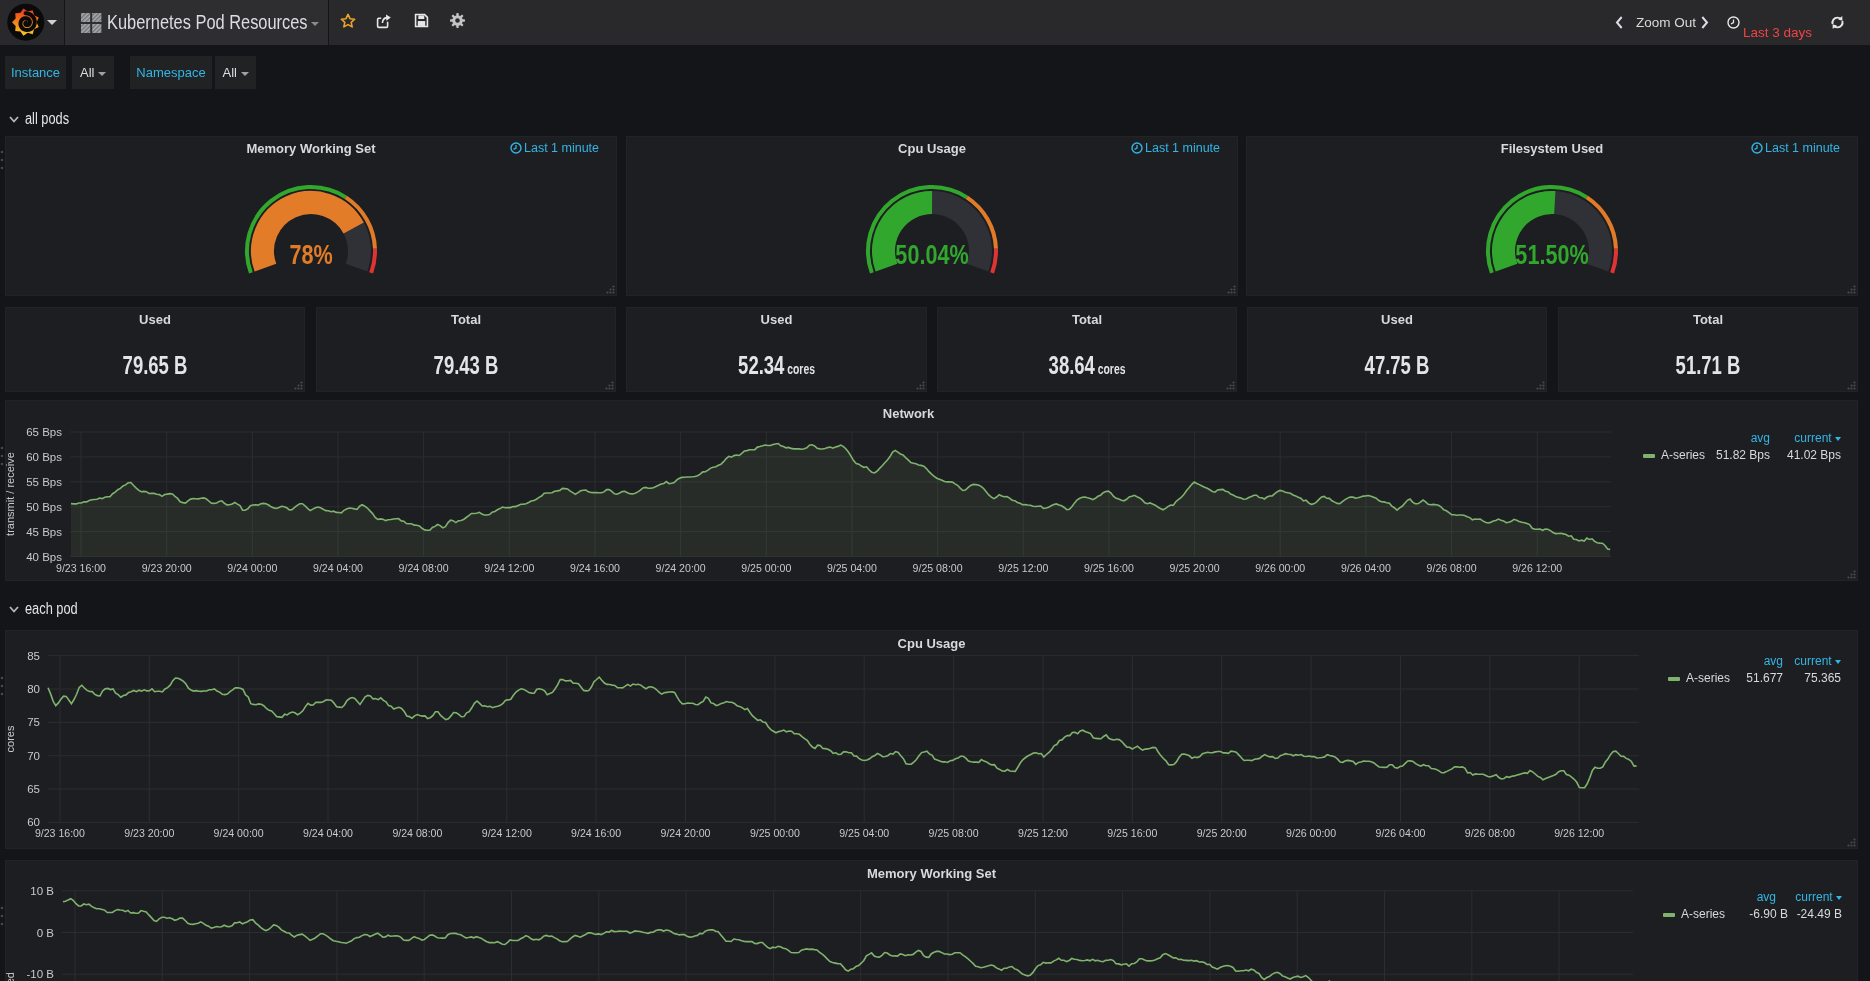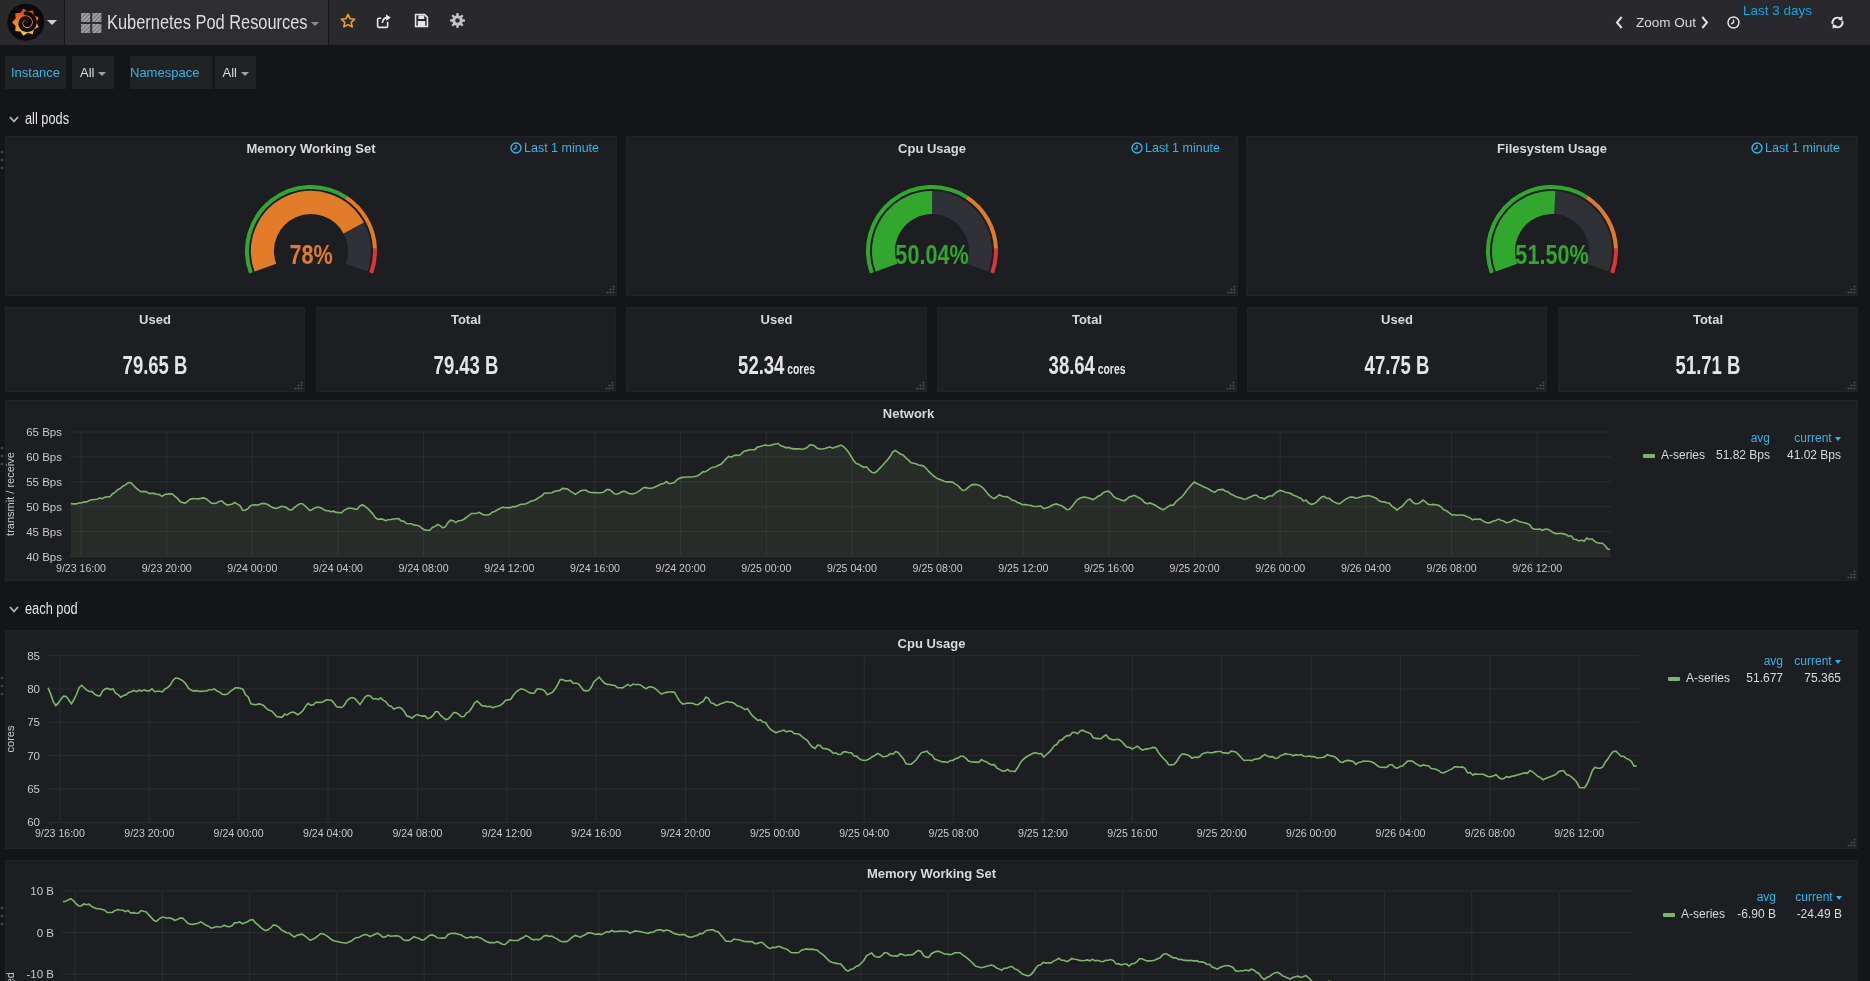--- a/index.html
+++ b/index.html
@@ -79,30 +79,30 @@
 <path d="M6.7,1 L2,6.5 L6.7,12" fill="none" stroke="#dcdde0" stroke-width="2"></path>
   </svg>
 <div class="abs" style="left:1636px;top:15px;font-size:13.5px;color:#d8d9da">Zoom Out</div>
 <svg class="abs" style="left:1701px;top:16px" width="8" height="13" viewBox="0 0 8 13">
 <path d="M1.3,1 L6,6.5 L1.3,12" fill="none" stroke="#dcdde0" stroke-width="2"></path>
   </svg>
 <svg style="position:absolute;left:1727px;top:16px" width="13.0" height="13.0">
     <circle cx="6.5" cy="6.5" r="5.5" stroke="#e6e7e8" stroke-width="1.4" fill="none"></circle>
     <path d="M6.5,3.5 L6.5,6.7 L4.0,7.9" stroke="#e6e7e8" stroke-width="1.3" fill="none"></path>
   </svg>
-<div class="abs" style="left:1743px;top:3px;font-size:13.5px;color:#0ea5e9">Last 3 days</div>
+<div class="abs" style="left:1743px;top:25px;font-size:13.5px;color:#ef4444">Last 3 days</div>
 <svg class="abs" style="left:1830px;top:15px" width="15" height="15" viewBox="0 0 17 17">
 <path d="M3,10.2 A5.6,5.6 0 0,1 8.5,3 A5.6,5.6 0 0,1 12.6,4.8" fill="none" stroke="#e6e7e8" stroke-width="2.2"></path>
 <path d="M13.9,1 L14.1,6.6 L9.2,5.2 Z" fill="#e6e7e8"></path>
 <path d="M14,6.8 A5.6,5.6 0 0,1 8.5,14 A5.6,5.6 0 0,1 4.4,12.2" fill="none" stroke="#e6e7e8" stroke-width="2.2"></path>
 <path d="M3.1,16 L2.9,10.4 L7.8,11.8 Z" fill="#e6e7e8"></path>
   </svg>
 <div class="abs" style="left:5px;top:56px;width:61px;height:33px;background:#202224;text-align:center;line-height:33px;font-size:13px;color:#33b5e5">Instance</div>
 <div class="abs" style="left:72px;top:56px;width:42px;height:33px;background:#202224;text-align:center;line-height:33px;font-size:13px;color:#dcdde0">All <span class="caret" style="border-top-color:#9fa1a4"></span></div>
-<div class="abs" style="left:130px;top:56px;width:82px;height:33px;background:#202224;line-height:33px;font-size:13px;color:#33b5e5">Namespace</div>
+<div class="abs" style="left:130px;top:56px;width:82px;height:33px;background:#202224;text-align:center;line-height:33px;font-size:13px;color:#33b5e5">Namespace</div>
 <div class="abs" style="left:215px;top:56px;width:41px;height:33px;background:#202224;text-align:center;line-height:33px;font-size:13px;color:#dcdde0">All <span class="caret" style="border-top-color:#9fa1a4"></span></div>
 <svg class="abs" style="left:8px;top:113px" width="12" height="12" viewBox="0 0 12 12">
     <path d="M2,4 L6,8.5 L10,4" fill="none" stroke="#b5b6b8" stroke-width="1.8"></path>
   </svg>
 <div class="rowhdr" style="left:25px;top:110px">all pods</div>
 <svg class="abs" style="left:8px;top:603px" width="12" height="12" viewBox="0 0 12 12">
     <path d="M2,4 L6,8.5 L10,4" fill="none" stroke="#b5b6b8" stroke-width="1.8"></path>
   </svg>
 <div class="rowhdr" style="left:25px;top:600px">each pod</div>
 <div class="panel" style="left:5px;top:136px;width:612px;height:160px"></div>
@@ -149,21 +149,21 @@
     <g fill="#4a4b4e">
       <circle cx="7.5" cy="1.5" r="1.1"></circle>
       <circle cx="7.5" cy="4.5" r="1.1"></circle>
       <circle cx="4.5" cy="4.5" r="1.1"></circle>
       <circle cx="7.5" cy="7.5" r="1.1"></circle>
       <circle cx="4.5" cy="7.5" r="1.1"></circle>
       <circle cx="1.5" cy="7.5" r="1.1"></circle>
     </g>
   </svg>
 <div class="panel" style="left:1246px;top:136px;width:612px;height:160px"></div>
-<div class="ptitle" style="left:1246px;top:141px;width:612px">Filesystem Usage</div>
+<div class="ptitle" style="left:1246px;top:141px;width:612px">Filesystem Used</div>
 <svg style="position:absolute;left:1751px;top:142px" width="12" height="12">
     <circle cx="6" cy="6" r="5" stroke="#33b5e5" stroke-width="1.4" fill="none"></circle>
     <path d="M6,3 L6,6.2 L3.5,7.4" stroke="#33b5e5" stroke-width="1.3" fill="none"></path>
   </svg>
 <div class="blink" style="left:1765px;top:141px;font-size:12.5px">Last 1 minute</div>
 <svg style="position:absolute;left:1472.0px;top:171px" width="160" height="112" viewBox="0 0 160 112">
     <path d="M34.42,96.59 A48.5,48.5 0 1 1 125.58,96.59" stroke="#2f3136" stroke-width="23" fill="none"></path>
     <path d="M34.42,96.59 A48.5,48.5 0 0 1 82.79,31.58" stroke="rgba(50,172,45,0.97)" stroke-width="23" fill="none"></path>
     <path d="M19.86,101.89 A64,64 0 0 1 114.86,26.33" stroke="rgba(50,172,45,0.97)" stroke-width="4" fill="none"></path>
     <path d="M114.86,26.33 A64,64 0 0 1 143.96,77.77" stroke="rgba(237,129,40,0.95)" stroke-width="4" fill="none"></path>
@@ -426,21 +426,21 @@
     <text x="54" y="76.5" font-size="11.5" fill="#c8c9ca" text-anchor="end">0 B</text>
     <line x1="62" y1="114.2" x2="1633" y2="114.2" stroke="#2c2d2f" stroke-width="1"></line>
     <text x="54" y="118.2" font-size="11.5" fill="#c8c9ca" text-anchor="end">-10 B</text>
     <path d="M63.0,41.8 L65.6,41.2 L68.2,39.9 L70.8,38.7 L73.4,40.5 L76.0,43.7 L78.6,45.9 L81.2,46.0 L83.8,44.0 L86.4,44.7 L89.0,44.1 L91.6,46.4 L94.2,47.7 L96.8,48.7 L99.4,48.7 L102.0,49.4 L104.6,50.1 L107.2,52.5 L109.8,52.5 L112.4,52.5 L115.0,50.6 L117.6,49.6 L120.2,50.0 L122.8,50.3 L125.4,51.7 L128.0,50.4 L130.6,53.0 L133.2,52.6 L135.8,53.2 L138.4,53.2 L141.0,50.6 L143.6,51.3 L146.2,51.9 L148.8,54.9 L151.4,57.6 L154.0,60.5 L156.6,61.4 L159.2,58.8 L161.8,57.2 L164.4,57.3 L167.0,58.2 L169.6,57.8 L172.2,58.8 L174.8,60.3 L177.4,59.4 L180.0,58.1 L182.6,58.1 L185.2,60.5 L187.8,63.3 L190.4,64.2 L193.0,64.4 L195.6,63.8 L198.2,63.3 L200.8,61.9 L203.4,63.3 L206.0,65.3 L208.6,66.2 L211.2,68.1 L213.8,67.4 L216.4,66.5 L219.0,67.0 L221.6,66.8 L224.2,65.2 L226.8,66.4 L229.4,66.7 L232.0,65.7 L234.6,62.9 L237.2,62.8 L239.8,62.0 L242.4,63.8 L245.0,62.7 L247.6,61.7 L250.2,59.9 L252.8,59.6 L255.4,62.8 L258.0,64.8 L260.6,67.3 L263.2,69.3 L265.8,70.6 L268.4,69.6 L271.0,67.5 L273.6,64.9 L276.2,65.6 L278.8,67.1 L281.4,69.9 L284.0,71.2 L286.6,72.7 L289.2,73.0 L291.8,75.4 L294.4,77.0 L297.0,75.2 L299.6,74.6 L302.2,74.1 L304.8,75.8 L307.4,78.0 L310.0,80.3 L312.6,79.2 L315.2,78.0 L317.8,76.0 L320.4,73.8 L323.0,73.8 L325.6,75.1 L328.2,76.8 L330.8,79.0 L333.4,80.7 L336.0,81.3 L338.6,81.8 L341.2,82.5 L343.8,82.7 L346.4,83.2 L349.0,81.9 L351.6,80.8 L354.2,78.6 L356.8,77.6 L359.4,77.2 L362.0,75.6 L364.6,74.6 L367.2,74.7 L369.8,76.5 L372.4,75.5 L375.0,74.2 L377.6,73.2 L380.2,75.0 L382.8,77.2 L385.4,76.9 L388.0,75.2 L390.6,76.2 L393.2,76.0 L395.8,75.9 L398.4,76.0 L401.0,77.4 L403.6,80.0 L406.2,80.4 L408.8,80.4 L411.4,78.6 L414.0,76.7 L416.6,77.7 L419.2,78.4 L421.8,80.1 L424.4,79.4 L427.0,77.4 L429.6,75.3 L432.2,74.9 L434.8,76.0 L437.4,77.8 L440.0,78.0 L442.6,78.1 L445.2,77.9 L447.8,74.7 L450.4,73.5 L453.0,73.4 L455.6,73.4 L458.2,74.2 L460.8,74.8 L463.4,76.4 L466.0,77.9 L468.6,77.5 L471.2,76.9 L473.8,77.8 L476.4,76.7 L479.0,77.6 L481.6,78.4 L484.2,80.3 L486.8,81.8 L489.4,82.6 L492.0,82.5 L494.6,82.8 L497.2,81.7 L499.8,82.8 L502.4,84.2 L505.0,84.5 L507.6,82.3 L510.2,79.9 L512.8,80.5 L515.4,80.5 L518.0,80.4 L520.6,78.8 L523.2,77.6 L525.8,75.7 L528.4,76.6 L531.0,78.7 L533.6,79.8 L536.2,79.3 L538.8,79.8 L541.4,78.4 L544.0,75.9 L546.6,75.4 L549.2,76.4 L551.8,76.0 L554.4,77.6 L557.0,78.9 L559.6,80.7 L562.2,81.8 L564.8,81.6 L567.4,81.5 L570.0,79.2 L572.6,77.0 L575.2,75.4 L577.8,76.3 L580.4,77.2 L583.0,75.8 L585.6,74.5 L588.2,72.9 L590.8,72.7 L593.4,73.7 L596.0,74.4 L598.6,73.9 L601.2,74.6 L603.8,73.4 L606.4,71.8 L609.0,72.1 L611.6,70.5 L614.2,71.6 L616.8,71.5 L619.4,71.1 L622.0,71.2 L624.6,71.3 L627.2,71.3 L629.8,73.0 L632.4,72.2 L635.0,70.9 L637.6,71.2 L640.2,71.5 L642.8,72.2 L645.4,72.8 L648.0,73.3 L650.6,72.4 L653.2,72.2 L655.8,70.6 L658.4,69.9 L661.0,69.9 L663.6,71.1 L666.2,70.0 L668.8,70.4 L671.4,71.8 L674.0,73.6 L676.6,74.1 L679.2,74.9 L681.8,74.5 L684.4,74.6 L687.0,76.2 L689.6,77.1 L692.2,77.0 L694.8,75.9 L697.4,75.4 L700.0,73.4 L702.6,73.7 L705.2,71.1 L707.8,70.3 L710.4,69.8 L713.0,69.9 L715.6,71.3 L718.2,71.8 L720.8,74.9 L723.4,78.0 L726.0,81.3 L728.6,81.2 L731.2,81.5 L733.8,79.0 L736.4,79.5 L739.0,79.8 L741.6,80.8 L744.2,81.4 L746.8,81.6 L749.4,81.6 L752.0,81.5 L754.6,83.5 L757.2,83.6 L759.8,82.5 L762.4,82.5 L765.0,85.0 L767.6,87.4 L770.2,88.6 L772.8,87.2 L775.4,87.7 L778.0,86.4 L780.6,86.7 L783.2,88.2 L785.8,88.7 L788.4,90.4 L791.0,92.5 L793.6,92.7 L796.2,92.7 L798.8,92.5 L801.4,90.2 L804.0,89.5 L806.6,88.9 L809.2,89.4 L811.8,89.1 L814.4,89.6 L817.0,90.0 L819.6,92.3 L822.2,94.2 L824.8,96.4 L827.4,99.1 L830.0,101.6 L832.6,102.6 L835.2,103.1 L837.8,103.6 L840.4,103.8 L843.0,106.6 L845.6,109.8 L848.2,111.1 L850.8,109.3 L853.4,108.7 L856.0,106.5 L858.6,105.5 L861.2,103.2 L863.8,100.5 L866.4,95.8 L869.0,94.4 L871.6,92.9 L874.2,96.0 L876.8,97.0 L879.4,97.1 L882.0,95.3 L884.6,92.5 L887.2,93.0 L889.8,95.0 L892.4,96.0 L895.0,95.9 L897.6,96.1 L900.2,93.9 L902.8,94.5 L905.4,95.7 L908.0,94.8 L910.6,95.0 L913.2,94.4 L915.8,92.1 L918.4,90.4 L921.0,91.5 L923.6,95.6 L926.2,97.1 L928.8,97.3 L931.4,93.7 L934.0,92.2 L936.6,91.4 L939.2,91.4 L941.8,92.6 L944.4,94.0 L947.0,94.0 L949.6,94.6 L952.2,94.2 L954.8,92.8 L957.4,92.7 L960.0,92.7 L962.6,94.8 L965.2,96.6 L967.8,98.7 L970.4,101.0 L973.0,103.4 L975.6,106.2 L978.2,106.8 L980.8,107.7 L983.4,107.3 L986.0,106.4 L988.6,105.8 L991.2,105.0 L993.8,105.8 L996.4,107.9 L999.0,108.9 L1001.6,110.2 L1004.2,108.2 L1006.8,108.2 L1009.4,106.9 L1012.0,106.5 L1014.6,108.9 L1017.2,109.7 L1019.8,111.8 L1022.4,114.1 L1025.0,115.0 L1027.6,115.8 L1030.2,115.2 L1032.8,112.7 L1035.4,108.8 L1038.0,105.6 L1040.6,104.8 L1043.2,102.3 L1045.8,103.1 L1048.4,102.8 L1051.0,102.9 L1053.6,101.1 L1056.2,99.9 L1058.8,98.3 L1061.4,100.3 L1064.0,100.3 L1066.6,101.6 L1069.2,100.5 L1071.8,98.5 L1074.4,99.3 L1077.0,99.5 L1079.6,100.4 L1082.2,100.8 L1084.8,100.5 L1087.4,99.9 L1090.0,100.8 L1092.6,99.4 L1095.2,100.8 L1097.8,100.3 L1100.4,101.2 L1103.0,101.7 L1105.6,100.4 L1108.2,100.3 L1110.8,99.5 L1113.4,100.6 L1116.0,103.8 L1118.6,103.9 L1121.2,104.8 L1123.8,104.2 L1126.4,103.8 L1129.0,106.1 L1131.6,103.7 L1134.2,103.5 L1136.8,102.0 L1139.4,98.7 L1142.0,98.7 L1144.6,99.9 L1147.2,100.9 L1149.8,100.9 L1152.4,100.7 L1155.0,99.9 L1157.6,98.8 L1160.2,97.8 L1162.8,94.7 L1165.4,93.6 L1168.0,94.7 L1170.6,96.3 L1173.2,97.9 L1175.8,97.7 L1178.4,99.5 L1181.0,99.2 L1183.6,100.2 L1186.2,100.4 L1188.8,100.6 L1191.4,100.3 L1194.0,101.1 L1196.6,100.7 L1199.2,102.0 L1201.8,101.9 L1204.4,102.5 L1207.0,104.5 L1209.6,104.3 L1212.2,107.0 L1214.8,108.0 L1217.4,109.2 L1220.0,107.5 L1222.6,106.5 L1225.2,105.7 L1227.8,105.5 L1230.4,106.2 L1233.0,107.4 L1235.6,110.9 L1238.2,111.3 L1240.8,110.7 L1243.4,110.8 L1246.0,110.1 L1248.6,110.8 L1251.2,109.2 L1253.8,109.9 L1256.4,112.3 L1259.0,113.5 L1261.6,117.4 L1264.2,119.5 L1266.8,117.5 L1269.4,116.6 L1272.0,114.3 L1274.6,112.9 L1277.2,112.3 L1279.8,113.4 L1282.4,115.9 L1285.0,116.8 L1287.6,118.0 L1290.2,119.0 L1292.8,117.6 L1295.4,116.8 L1298.0,116.2 L1300.6,117.4 L1303.2,116.7 L1305.8,115.6 L1308.4,117.5 L1311.0,120.3 L1313.6,123.1 L1316.2,125.6 L1318.8,126.9 L1321.4,128.0 L1324.0,126.3 L1326.6,123.6 L1329.2,121.1 L1331.8,122.9 L1334.4,125.5 L1337.0,127.9 L1339.6,130.8 L1342.2,132.4 L1344.8,132.2 L1347.4,130.8 L1350.0,131.6 L1352.6,133.6 L1355.2,136.1 L1357.8,135.9 L1360.4,137.1 L1363.0,136.4 L1365.6,136.9 L1368.2,137.8 L1370.8,139.4 L1373.4,139.0 L1376.0,139.1 L1378.6,139.7 L1381.2,137.6 L1383.8,138.2 L1386.4,139.4 L1389.0,141.6 L1391.6,141.8 L1394.2,145.6 L1396.8,145.5 L1399.4,146.7 L1402.0,145.1 L1404.6,145.1 L1407.2,146.3 L1409.8,144.6 L1412.4,141.1 L1415.0,140.8 L1417.6,142.3 L1420.2,146.1 L1422.8,148.1 L1425.4,150.1 L1428.0,149.0 L1430.6,149.7 L1433.2,148.9 L1435.8,148.4 L1438.4,151.3 L1441.0,154.0 L1443.6,155.8 L1446.2,156.9 L1448.8,156.7 L1451.4,155.5 L1454.0,154.5 L1456.6,153.6 L1459.2,153.6 L1461.8,152.2 L1464.4,153.6 L1467.0,154.5 L1469.6,155.1 L1472.2,155.5 L1474.8,157.0 L1477.4,158.4 L1480.0,159.4 L1482.6,159.4 L1485.2,158.2 L1487.8,157.5 L1490.4,156.8 L1493.0,156.1 L1495.6,157.7 L1498.2,160.2 L1500.8,161.9 L1503.4,164.1 L1506.0,166.0 L1508.6,166.1 L1511.2,166.4 L1513.8,166.5 L1516.4,165.4 L1519.0,166.0 L1521.6,164.0 L1524.2,164.4 L1526.8,165.7 L1529.4,165.9 L1532.0,165.9 L1534.6,168.7 L1537.2,168.0 L1539.8,167.0 L1542.4,167.7 L1545.0,165.1 L1547.6,163.9 L1550.2,165.8 L1552.8,165.8 L1555.4,167.8 L1558.0,169.9 L1560.6,169.7 L1563.2,170.4 L1565.8,169.9 L1568.4,169.2 L1571.0,168.3 L1573.6,167.4 L1576.2,168.1 L1578.8,169.4 L1581.4,171.3 L1584.0,171.5 L1586.6,171.4 L1589.2,170.6 L1591.8,170.3 L1594.4,171.9 L1597.0,170.6 L1599.6,169.3 L1602.2,171.2 L1604.8,170.8 L1607.4,173.3 L1610.0,173.9 L1612.6,174.1 L1615.2,173.7 L1617.8,174.2 L1620.4,175.3 L1623.0,177.3 L1625.6,178.1 L1628.2,176.6 L1630.8,176.0" fill="none" stroke="#7eb26d" stroke-width="1.6"></path>
     <text x="14" y="124" font-size="11" fill="#c8c9ca" text-anchor="middle" transform="rotate(-90 14 124)">used</text>
   </svg>
 <div class="legend lhdr" style="left:0;top:890px;width:1776px;text-align:right">avg</div>
 <div class="legend lhdr" style="left:0;top:890px;width:1842px;text-align:right">current <span class="caret" style="border-top-color:#33b5e5;border-left-width:3.5px;border-right-width:3.5px"></span></div>
 <div class="dash" style="left:1663px;top:913px"></div>
 <div class="legend" style="left:1681px;top:907px">A-series</div>
-<div class="legend" style="left:0;top:907px;width:1776px;text-align:right">-6.90 B</div>
+<div class="legend" style="left:12px;top:907px;width:1776px;text-align:right">-6.90 B</div>
 <div class="legend" style="left:0;top:907px;width:1842px;text-align:right">-24.49 B</div>
 <svg class="abs" style="left:0px;top:150px" width="4" height="22">
     <g fill="#46474a">
       <circle cx="2" cy="2" r="1.3"></circle>
       <circle cx="2" cy="10" r="1.3"></circle>
       <circle cx="2" cy="18" r="1.3"></circle>
     </g>
   </svg>
 <svg class="abs" style="left:0px;top:446px" width="4" height="22">
     <g fill="#46474a">

